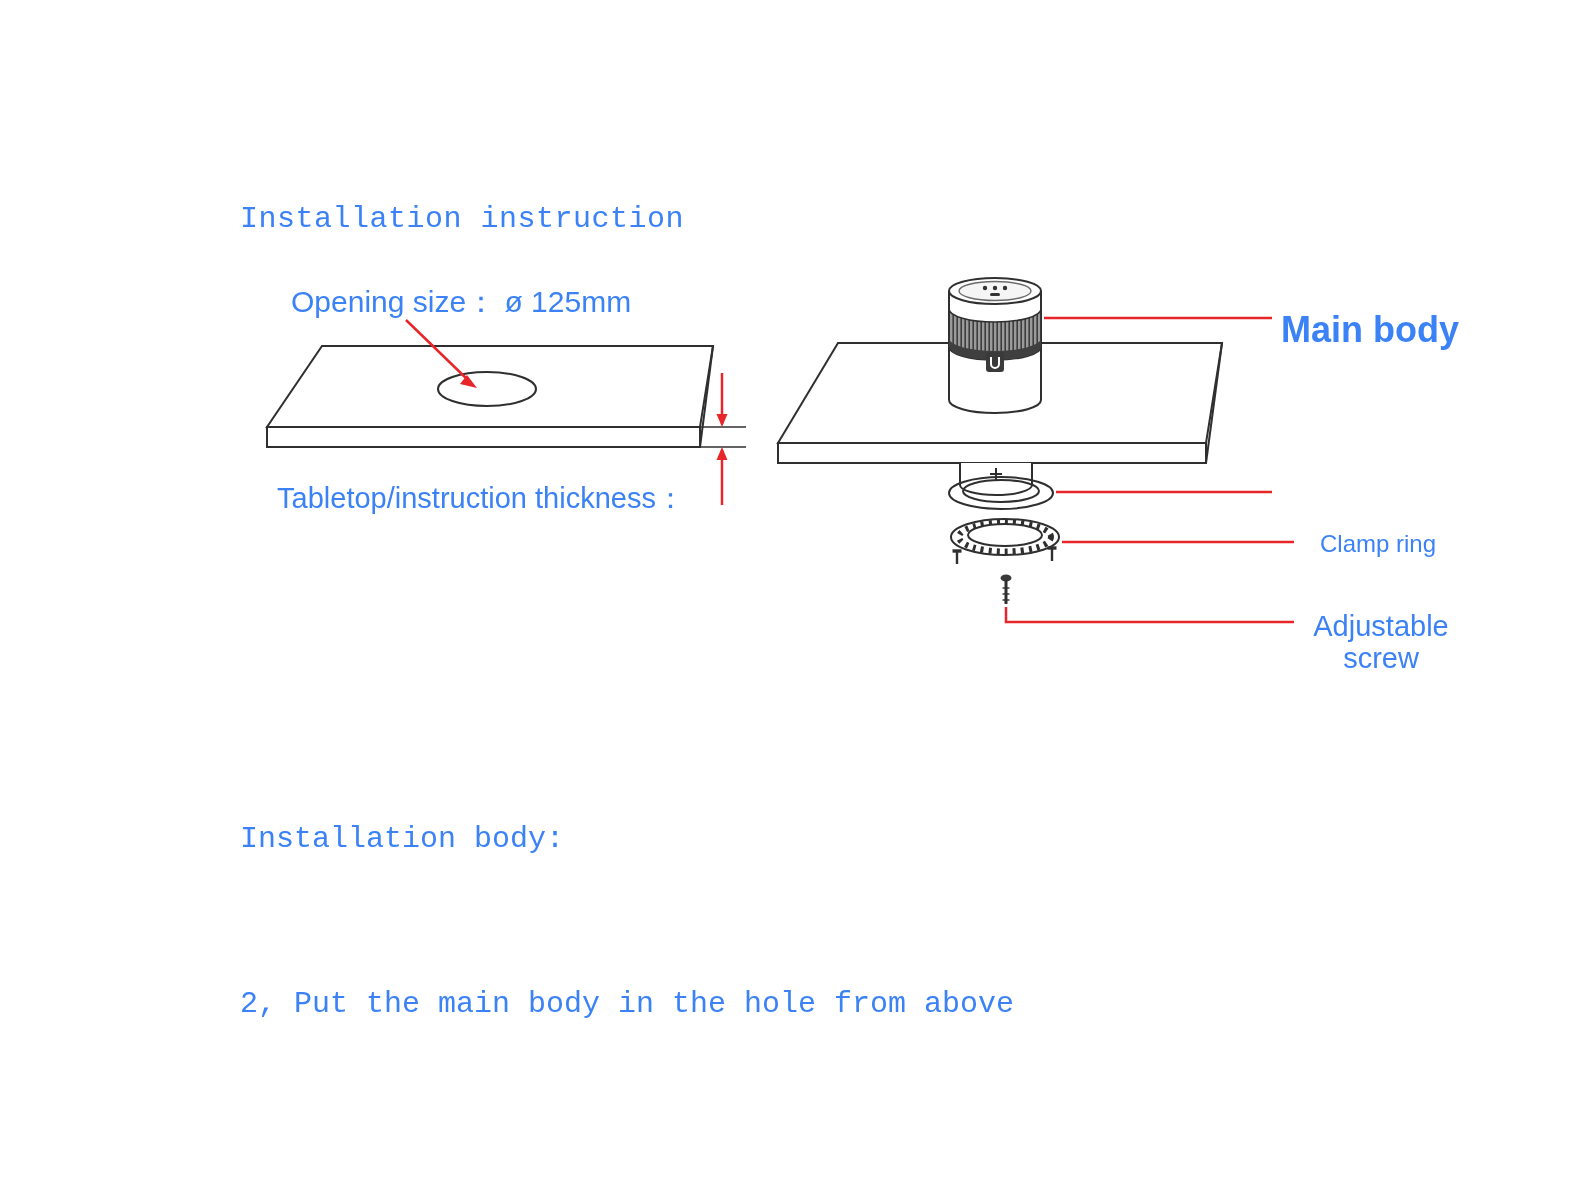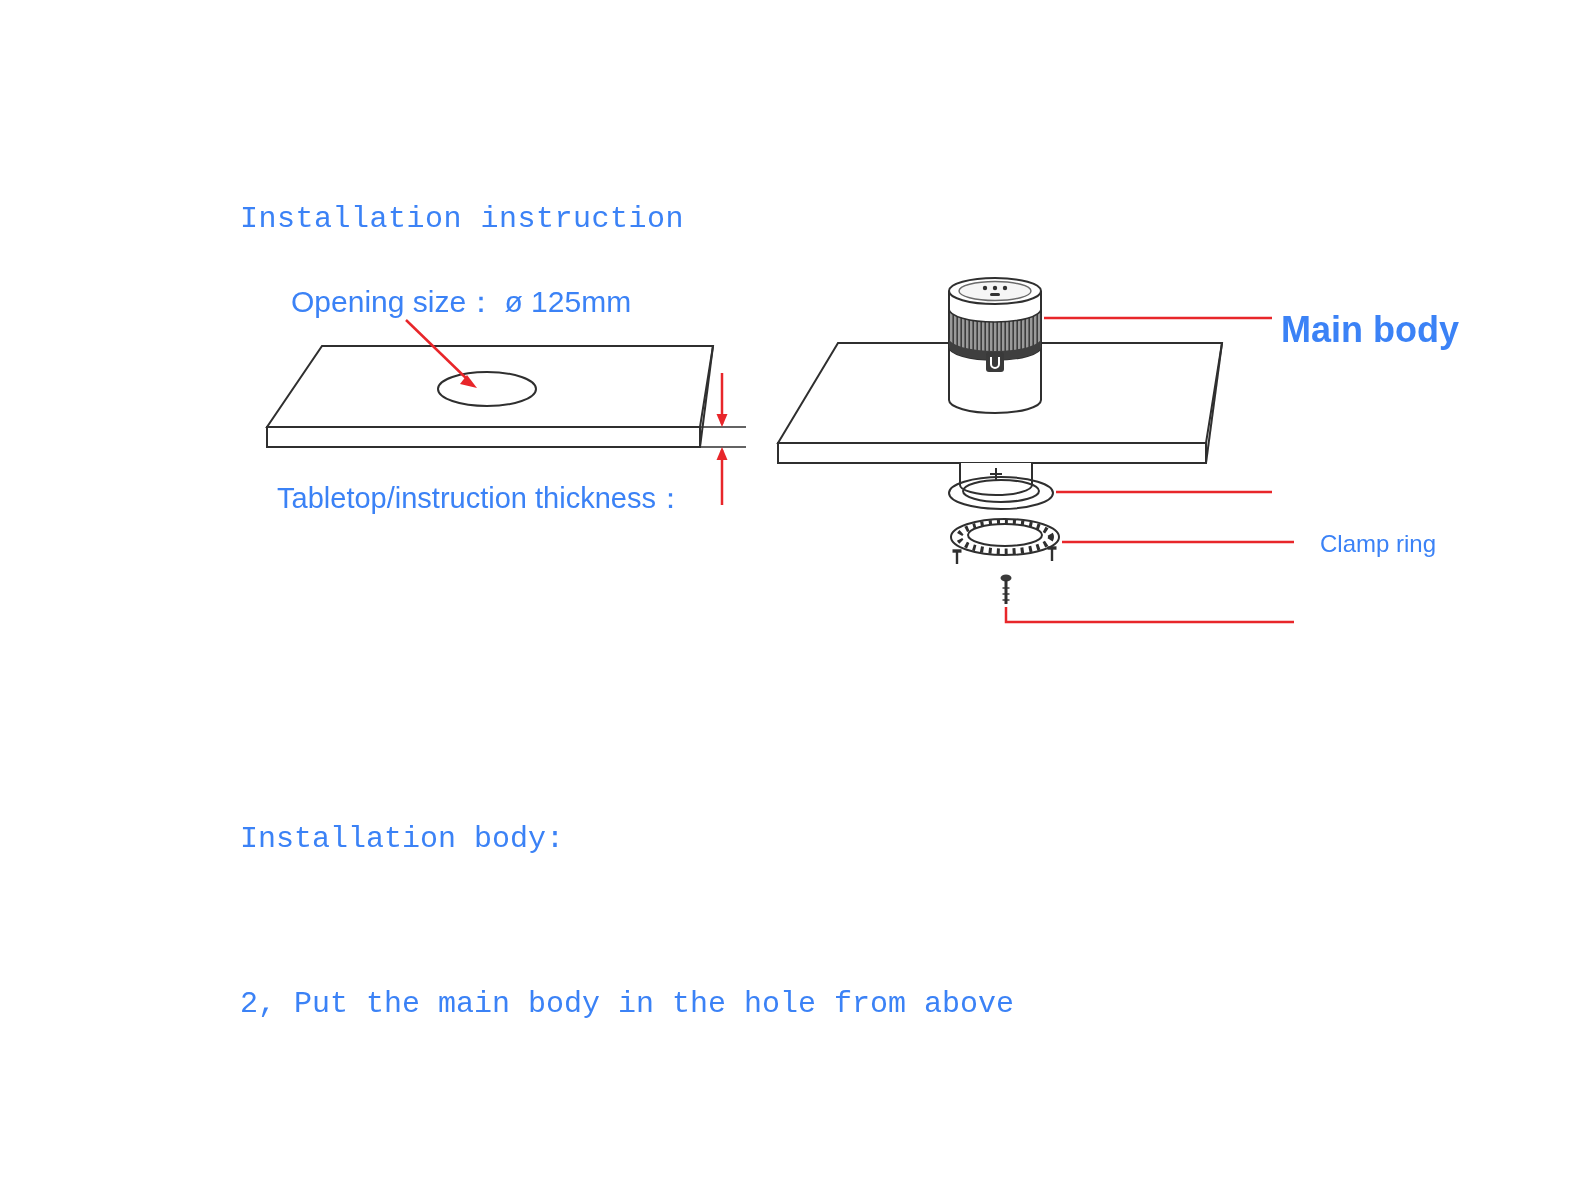--- a/index.html
+++ b/index.html
@@ -164,20 +164,24 @@
 
   <div class="abs thickness-block sans">
     <div>Tabletop/instruction thickness：</div>
   </div>
 
   <div class="abs label-main-body sans">Main body</div>
 
 
   <div class="abs label-clamp-ring sans">Clamp ring</div>
 
+  <div class="abs label-screw sans">
+    <div>Adjustable</div>
+    <div>screw</div>
+  </div>
 
   <div class="abs steps mono">
     <div>Installation body:</div>
     <div>2, Put the main body in the hole from above</div>
     
     
     
     
   </div>
 

